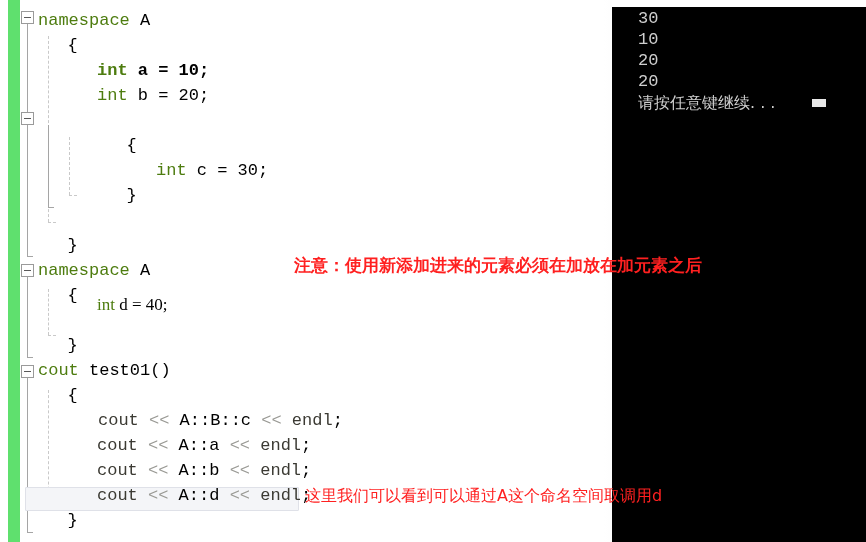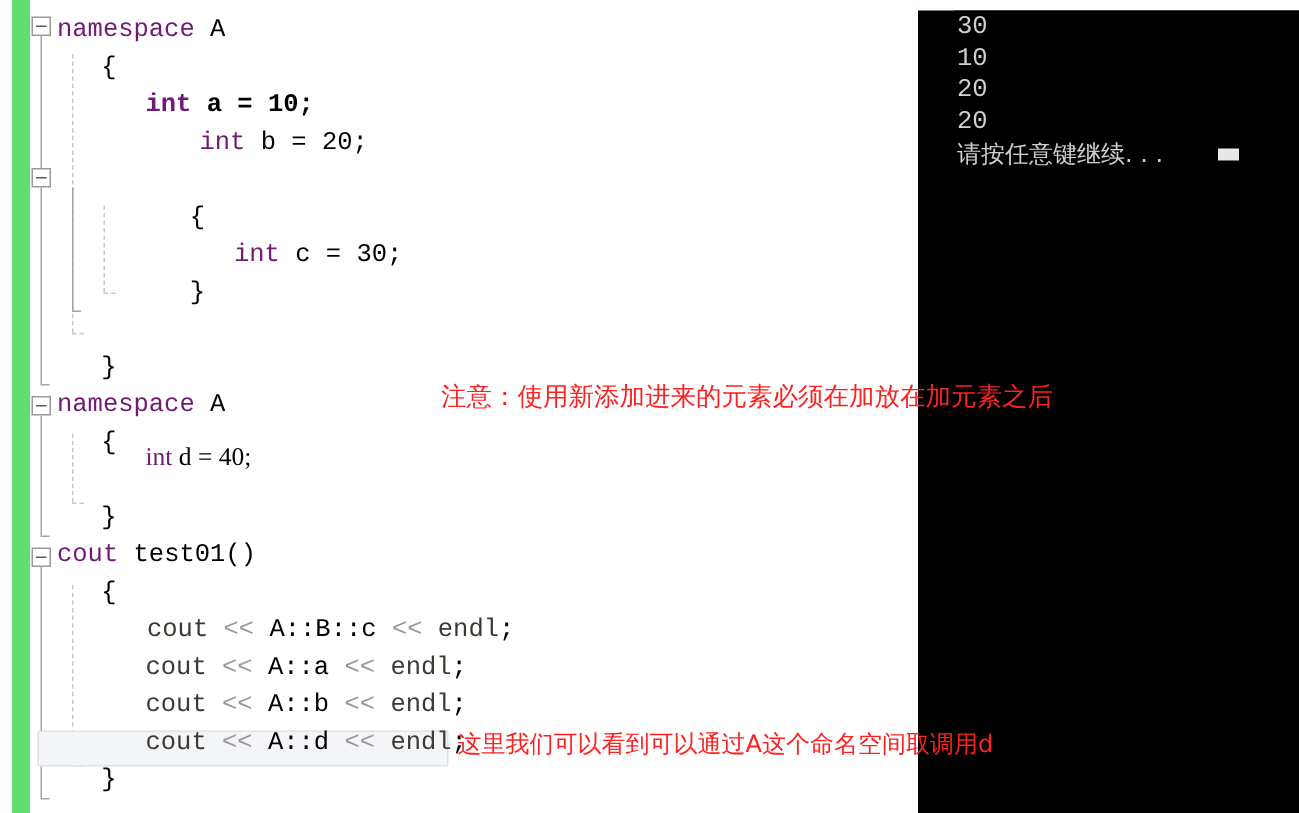--- a/index.html
+++ b/index.html
@@ -63,21 +63,21 @@
     height: 25px;
     line-height: 25px;
     white-space: pre;
     font-family: "Liberation Mono", "DejaVu Sans Mono", monospace;
     font-size: 17px;
     letter-spacing: 0px;
     color: #000000;
   }
 
   
-  .kw   { color: #701a75; }
+  .kw   { color: #4d7c0f; }
   .pl   { color: #000000; }
   .cio  { color: #3b3a33; }
   .op   { color: #9a9a95; }
 
   
   .cur-line-box {
     position: absolute;
     left: 25px;
     width: 274px;
     height: 24px;
@@ -176,21 +176,21 @@
   
   .annot {
     position: absolute;
     color: #ff2020;
     font-family: "DejaVu Sans", sans-serif;
     font-size: 17px;
     white-space: pre;
     line-height: 22px;
     z-index: 40;
   }
-  .annot-1 { left: 294px; top: 254px; }
+  .annot-1 { left: 294px; top: 254px; font-weight: bold; }
   .annot-2 { left: 305px; top: 485px; font-size: 16px; }
 </style>
 </head>
 <body>
 
 <div id="app">
 
   <div class="editor">
 
     <div class="gutter-bg"></div>
@@ -221,21 +221,21 @@
 
     <div class="fold" style="left:21px; top:11px;"></div>
     <div class="fold" style="left:21px; top:112px;"></div>
     <div class="fold" style="left:21px; top:264px;"></div>
     <div class="fold" style="left:21px; top:365px;"></div>
 
     <div class="code-surface" id="code-surface">
         <div class="line" style="top: 8px; left: 18px;"><span class="kw">namespace</span><span class="pl"> A</span></div>
         <div class="line" style="top: 33px; left: 47.5px;"><span class="pl">{</span></div>
         <div class="line" style="top: 58px; left: 77px; font-weight: bold;"><span class="kw">int</span><span class="pl"> a = 10;</span></div>
-        <div class="line" style="top: 83px; left: 77px; margin-left: 36px;"><span class="kw">int</span><span class="pl"> b = 20;</span></div>
+        <div class="line" style="top: 83px; left: 77px;"><span class="kw">int</span><span class="pl"> b = 20;</span></div>
         <div class="line" style="top: 133px; left: 106.5px;"><span class="pl">{</span></div>
         <div class="line" style="top: 158px; left: 136px;"><span class="kw">int</span><span class="pl"> c = 30;</span></div>
         <div class="line" style="top: 183px; left: 106.5px;"><span class="pl">}</span></div>
         <div class="line" style="top: 208px; left: 18px;"><span class="pl"></span></div>
         <div class="line" style="top: 233px; left: 47.5px;"><span class="pl">}</span></div>
         <div class="line" style="top: 258px; left: 18px;"><span class="kw">namespace</span><span class="pl"> A</span></div>
         <div class="line" style="top: 283px; left: 47.5px;"><span class="pl">{</span></div>
         <div class="line" style="top: 292px; left: 77px; font-family: Liberation Serif, serif;"><span class="kw">int</span><span class="pl"> d = 40;</span></div>
         <div class="line" style="top: 333px; left: 47.5px;"><span class="pl">}</span></div>
         <div class="line" style="top: 358px; left: 18px;"><span class="kw">cout</span><span class="pl"> test01()</span></div>

